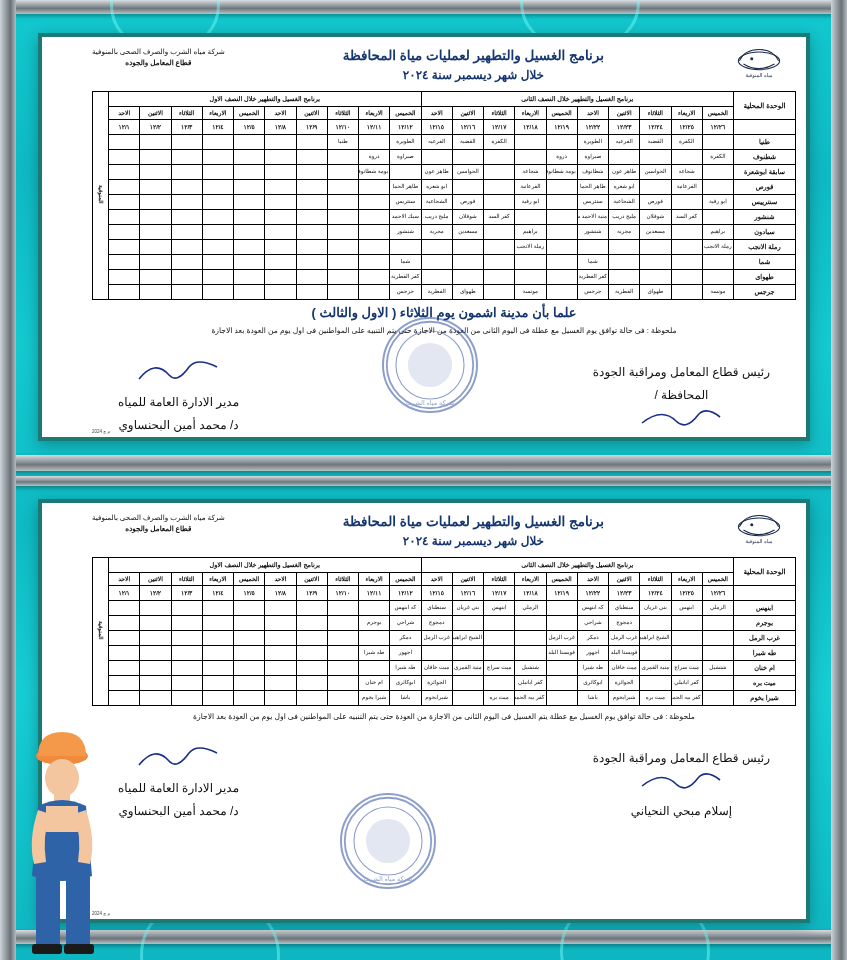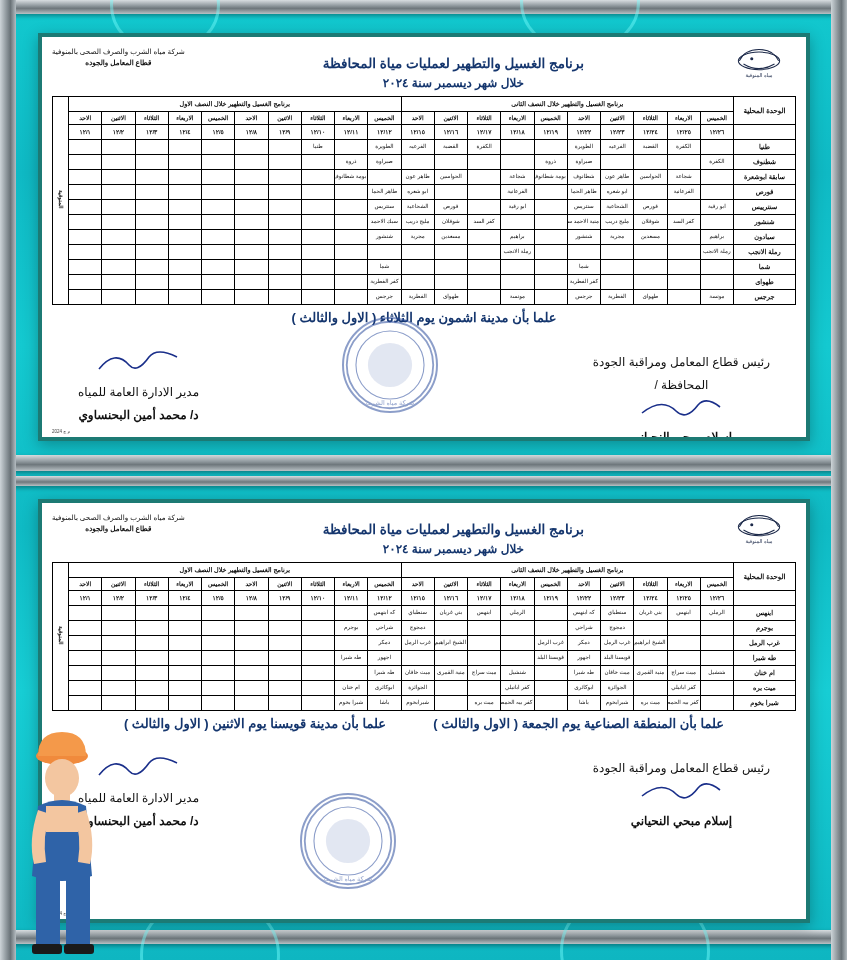--- a/index.html
+++ b/index.html
@@ -35,34 +35,35 @@
     border-radius: 60px;
   }
 
   
   .sheet {
     position: absolute;
     background: #ffffff;
     border: 4px solid #1c7a74;
     box-shadow: 0 4px 14px rgba(0,0,0,.28);
     overflow: hidden;
+    padding-left: 40px;
   }
   #sheet-top { left: 38px; top: 33px; width: 772px; height: 408px; }
   #sheet-bottom { left: 38px; top: 499px; width: 772px; height: 424px; }
 
   .inner { padding: 6px 10px 4px; position: relative; height: 100%; }
 
   
   .hdr {
     display: flex; flex-direction: row-reverse;
     align-items: flex-start; justify-content: space-between;
   }
   .hdr-right { text-align: center; font-size: 7.2px; line-height: 1.55; color: #111; padding-top: 3px; }
   .hdr-right .l2 { font-weight: bold; }
-  .hdr-center { text-align: center; flex: 1; padding-top: 4px; margin-top: 8px; }
+  .hdr-center { text-align: center; flex: 1; padding-top: 4px; }
   .hdr-center .title {
     font-size: 13.5px; font-weight: bold; color: #15366e; letter-spacing: .3px;
   }
   .hdr-center .subtitle {
     font-size: 12px; font-weight: bold; color: #15366e; margin-top: 5px;
   }
   .hdr-left { width: 74px; display: flex; align-items: flex-start; justify-content: center; padding-top: 2px; }
 
   .logo { width: 62px; height: 40px; }
 
@@ -103,21 +104,21 @@
     margin-top: 5px;
   }
   .note-line {
     text-align: center; font-size: 7.6px; color: #111; margin-top: 6px;
   }
   .sig-row {
     display: flex; flex-direction: row-reverse; justify-content: space-between;
     margin-top: 26px; padding: 0 26px;
   }
   .sig { text-align: center; font-size: 12px; line-height: 1.9; color: #111; }
-  .sig .nm { font-weight: bold; }
+  .sig .nm { font-weight: normal; }
   .scribble { height: 22px; }
   .stamp {
     position: absolute; width: 96px; height: 96px; border-radius: 50%;
     border: 2px solid #2f4f9e; opacity: .55;
   }
   .footer-code {
     position: absolute; left: 10px; bottom: 3px; font-size: 4.5px; color: #444;
   }
 
   
@@ -464,20 +465,21 @@
             <td></td>
             <td></td>
             <td></td>
             <td></td>
             <td></td>
           </tr>
         </tbody>
       </table>
 
     <div class="note-center">علما بأن مدينة اشمون يوم الثلاثاء ( الاول والثالث )</div>
+    <div class="note-line">ملحوظة : فى حالة توافق يوم الغسيل مع عطلة فى اليوم الثانى من العودة من الاجازة حتى يتم التنبيه على المواطنين فى اول يوم من العودة بعد الاجازة</div>
 
     <div class="sig-row">
       <div class="sig">
         <svg class="scribble" width="90" height="22">
           <path d="M5 18 q16 -20 30 -4 q8 9 20 -8 q8 -10 28 0" fill="none" stroke="#1a2f8a" stroke-width="1.6"></path>
         </svg>
         <div>مدير الادارة العامة للمياه</div>
         <div class="nm">د/ محمد أمين البحنساوي</div>
       </div>
       <div class="sig">
@@ -733,25 +735,21 @@
             <td></td>
             <td></td>
             <td></td>
             <td></td>
             <td></td>
             <td></td>
           </tr>
         </tbody>
       </table>
 
-    <div class="note-center">
-      <span>علما بأن المنطقة الصناعية يوم الجمعة ( الاول والثالث )</span>
-      <span style="display:inline-block;width:40px;"></span>
-      <span>علما بأن مدينة قويسنا يوم الاثنين ( الاول والثالث )</span>
-    </div>
+    <div class="note-line">ملحوظة : فى حالة توافق يوم الغسيل مع عطلة يتم الغسيل فى اليوم الثانى من الاجازة من العودة حتى يتم التنبيه على المواطنين فى اول يوم من العودة بعد الاجازة</div>
 
     <div class="sig-row">
       <div class="sig">
         <svg class="scribble" width="90" height="22">
           <path d="M5 18 q16 -20 30 -4 q8 9 20 -8 q8 -10 28 0" fill="none" stroke="#1a2f8a" stroke-width="1.6"></path>
         </svg>
         <div>مدير الادارة العامة للمياه</div>
         <div class="nm">د/ محمد أمين البحنساوي</div>
       </div>
       <div class="sig">

